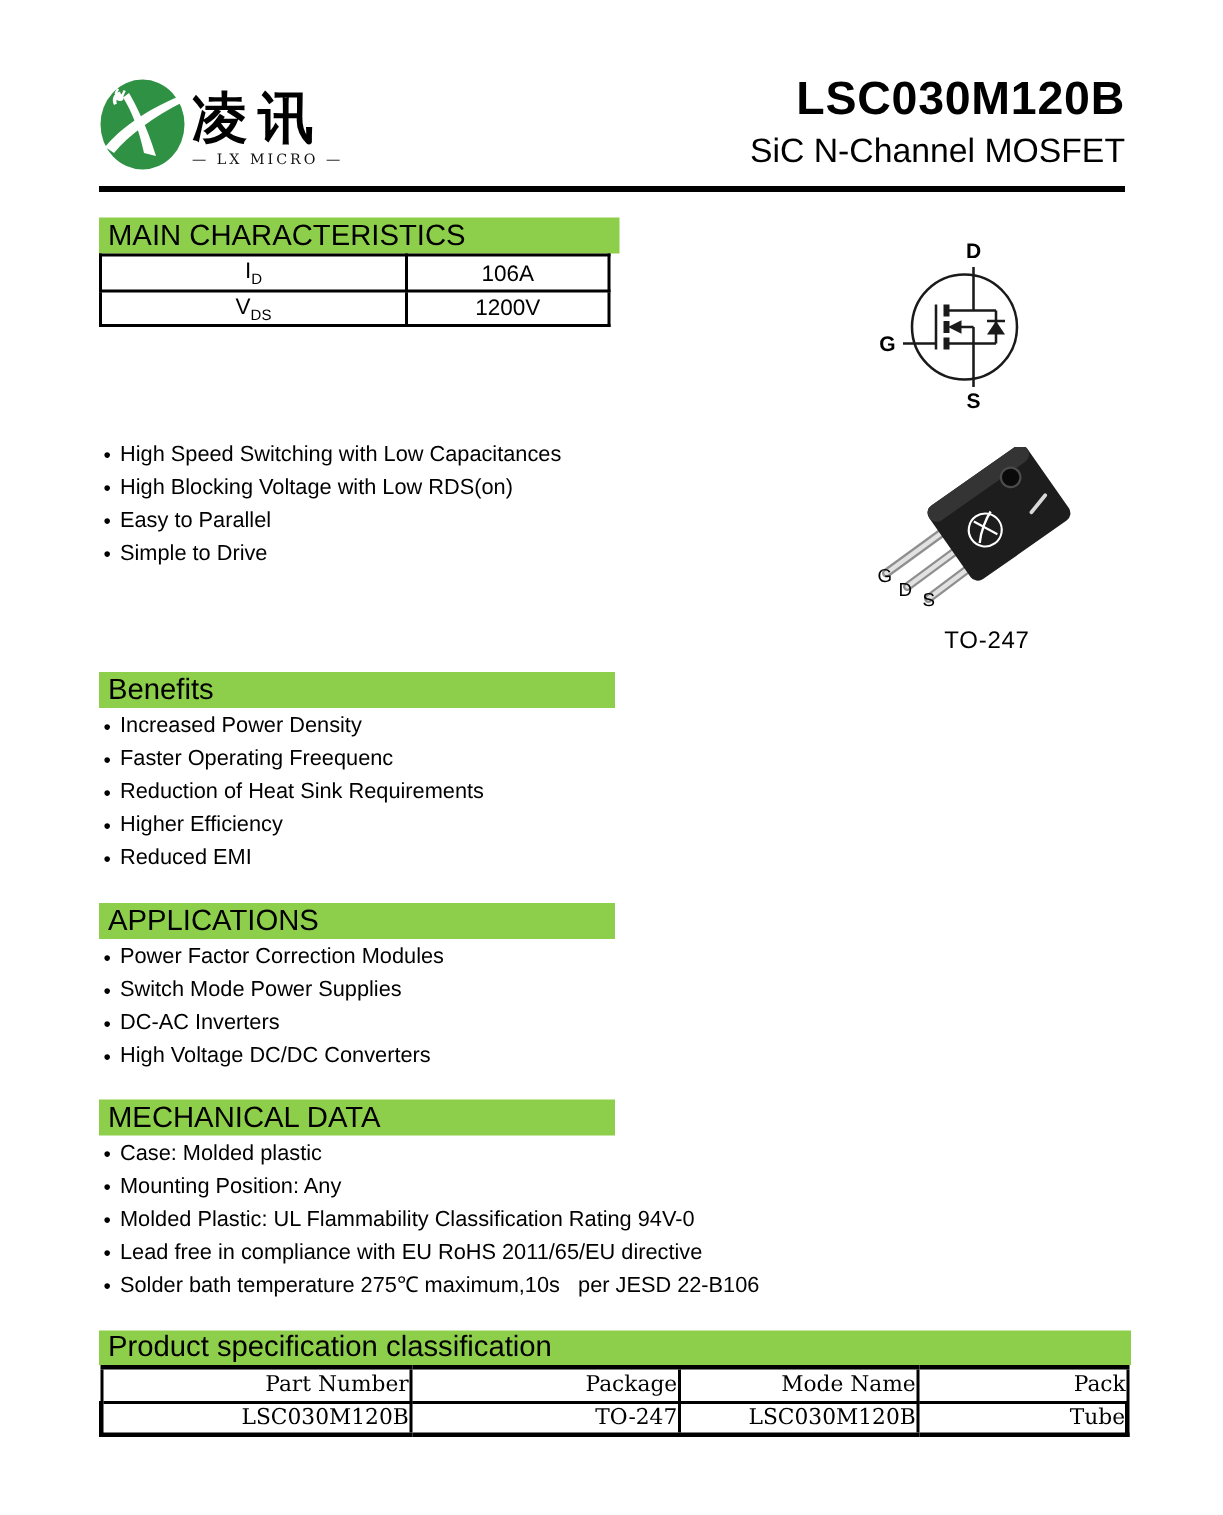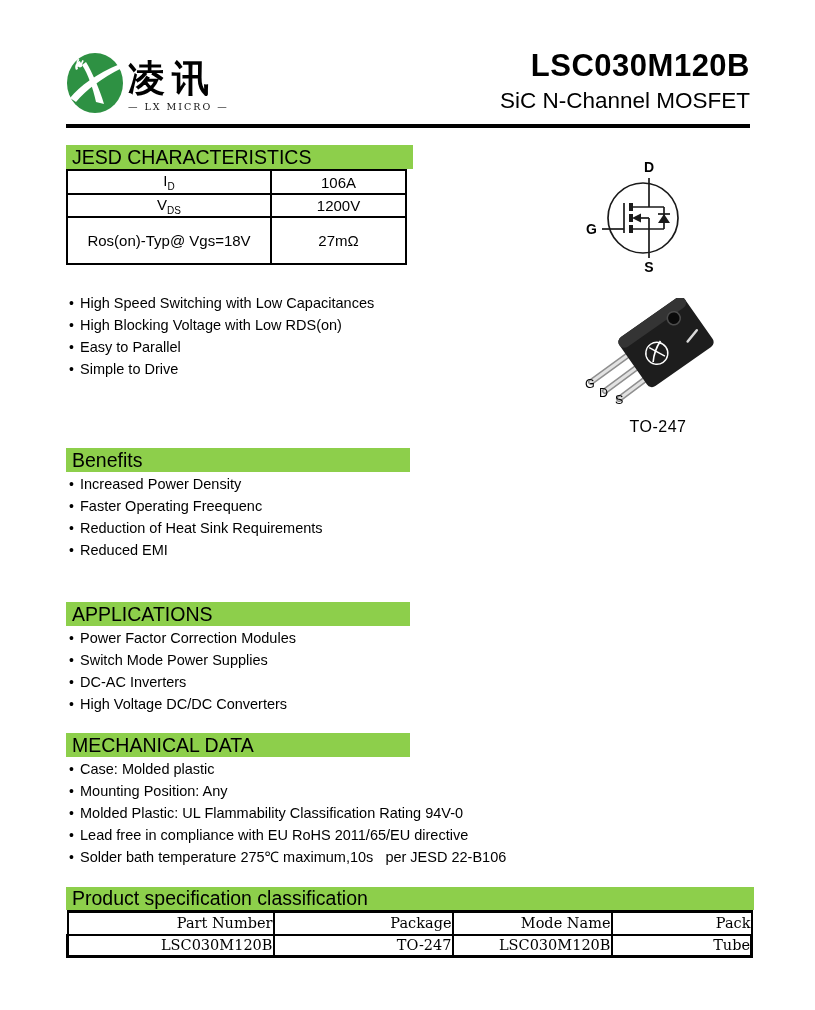--- a/index.html
+++ b/index.html
@@ -80,38 +80,34 @@
   </div>
 
   <div class="title-block">
     <div class="part-title">LSC030M120B</div>
     <div class="part-subtitle">SiC N-Channel MOSFET</div>
   </div>
 
   <div class="header-rule"></div>
 
   <div class="section" style="top:145px;">
-    <div class="sec-bar" style="width:347px;">JESD CHARACTERISTICS</div>
+    <div class="sec-bar" style="width:347px;">MAIN CHARACTERISTICS</div>
     <table class="mainchar">
       <colgroup>
           <col class="c1">
           <col class="c2">
         </colgroup>
       <tbody>
           <tr class="r1">
         <td><span>I</span><sub>D</sub></td>
         <td>106A</td>
       </tr>
       <tr class="r2">
         <td><span>V</span><sub>DS</sub></td>
         <td>1200V</td>
-      </tr>
-      <tr class="r3">
-        <td><span>Ros(on)-Typ@ Vgs=18V</span></td>
-        <td>27mΩ</td>
       </tr>
     </tbody>
       </table>
   </div>
 
   <svg class="mosfet-symbol" width="150" height="125" viewBox="0 0 150 125" xmlns="http://www.w3.org/2000/svg">
     <g stroke="#1a1a1a" stroke-width="1.7" fill="none">
       <circle cx="75" cy="66" r="35"></circle>
       <line x1="81" y1="26" x2="81" y2="55"></line>
       <line x1="63" y1="55" x2="96" y2="55"></line>
@@ -172,20 +168,21 @@
     </svg>
     <div class="pkg-caption">TO-247</div>
   </div>
 
   <div class="section" style="top:448px;">
     <div class="sec-bar">Benefits</div>
     <ul class="bullets">
       <li>Increased Power Density</li>
       <li>Faster Operating Freequenc</li>
       <li>Reduction of Heat Sink Requirements</li>
+      <li>Higher Efficiency</li>
       <li>Reduced EMI</li>
     </ul>
   </div>
 
   <div class="section" style="top:602px;">
     <div class="sec-bar">APPLICATIONS</div>
     <ul class="bullets">
       <li>Power Factor Correction Modules</li>
       <li>Switch Mode Power Supplies</li>
       <li>DC-AC Inverters</li>

